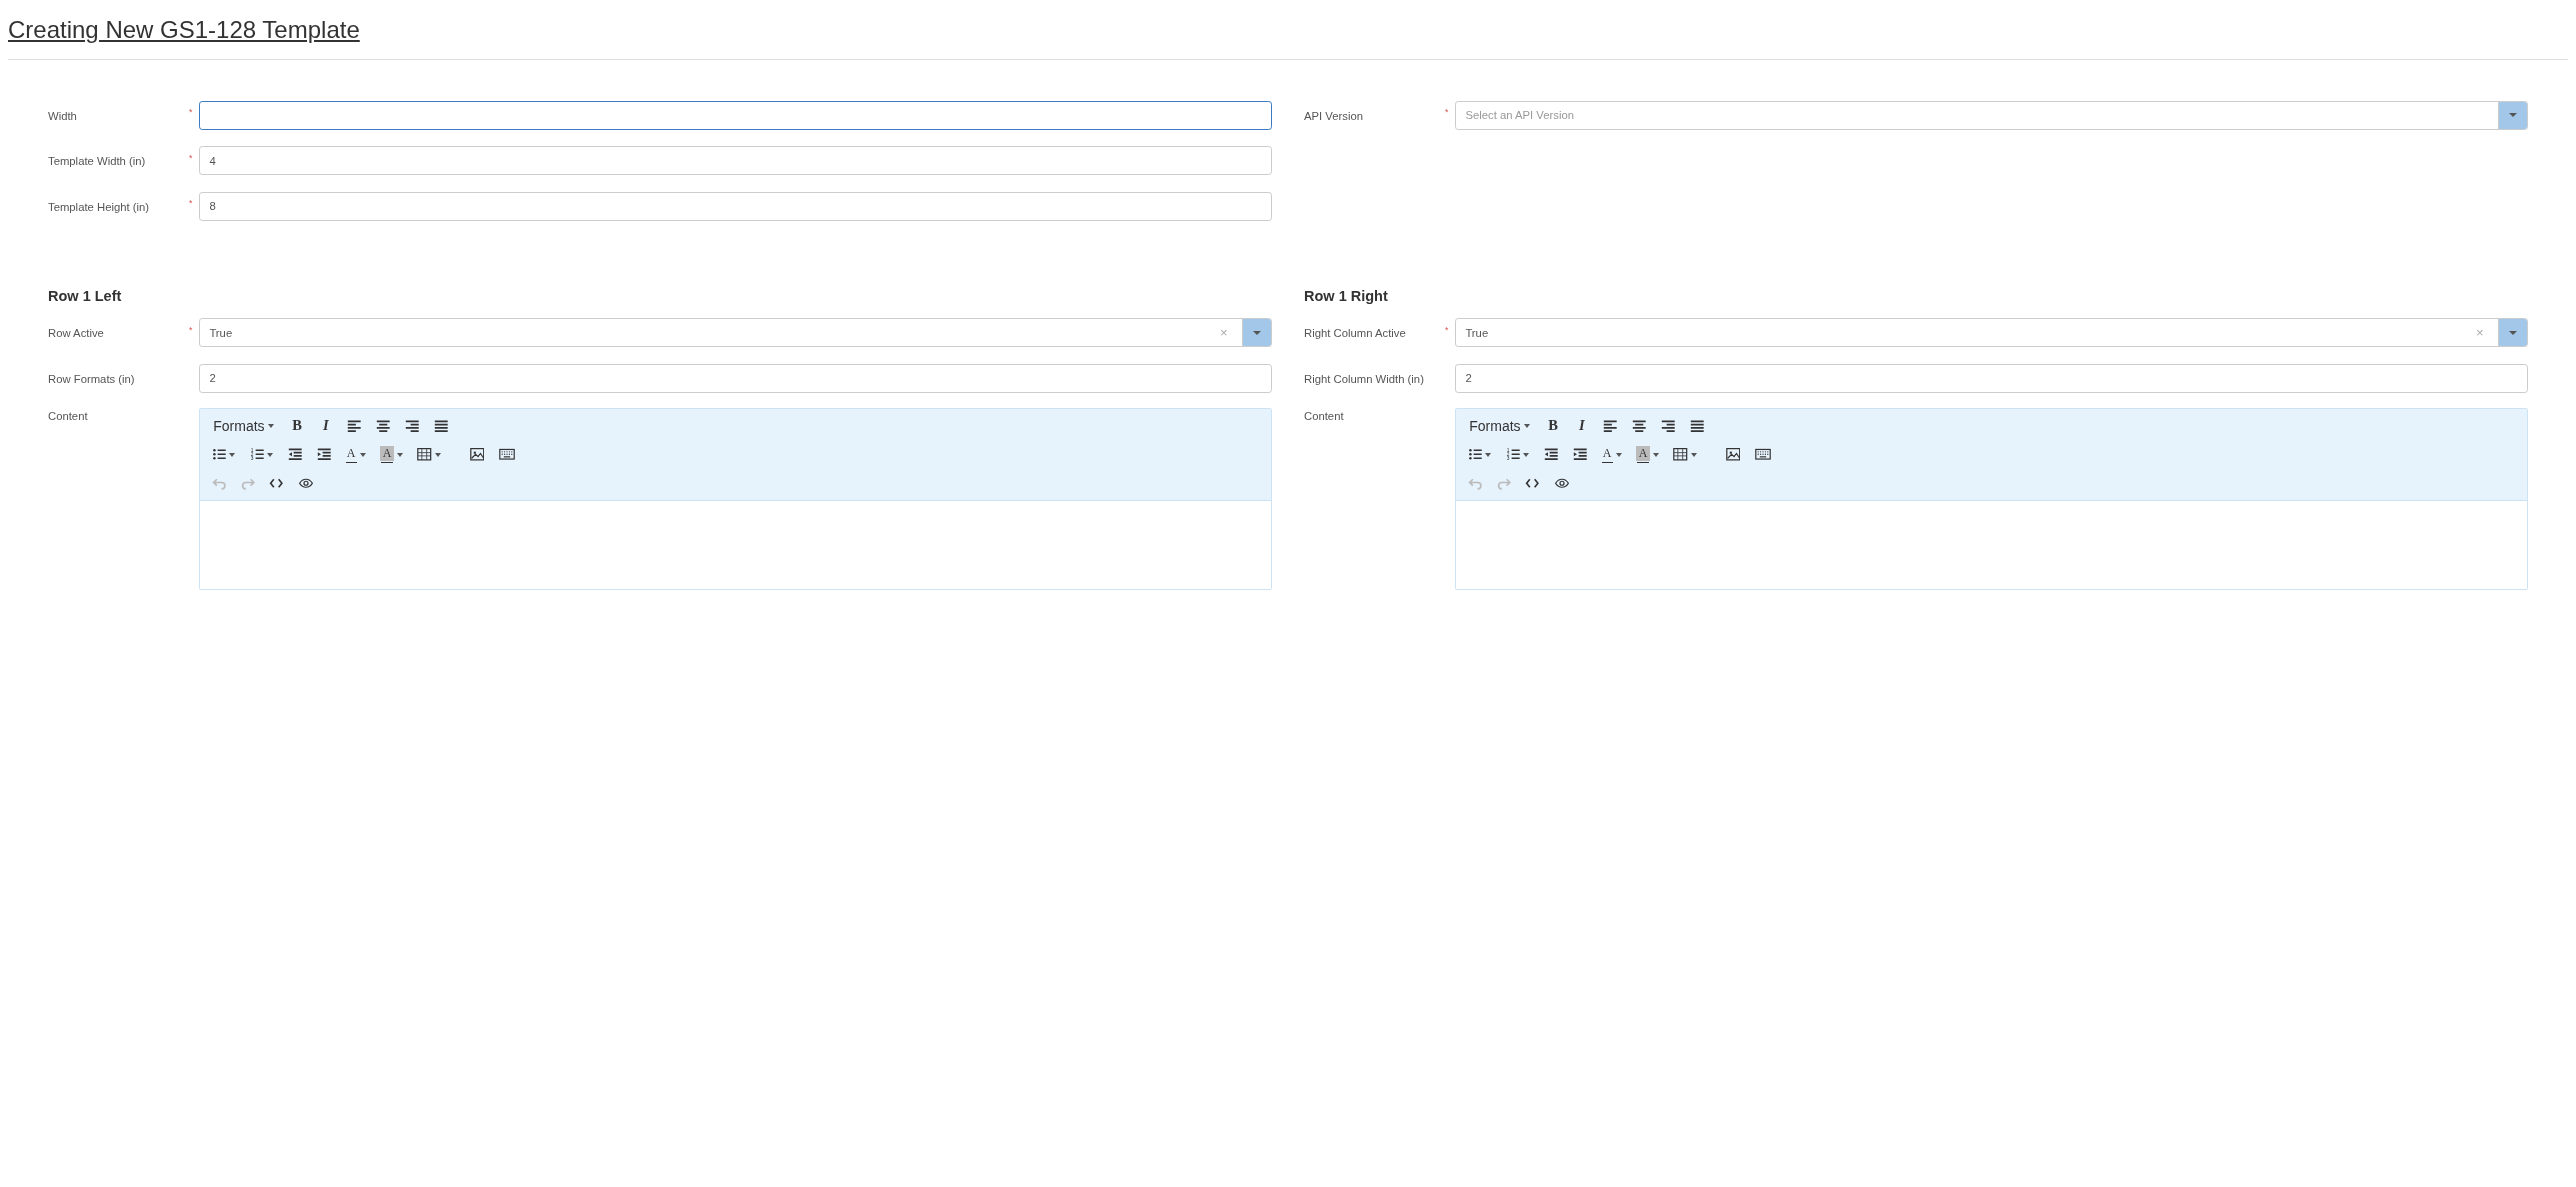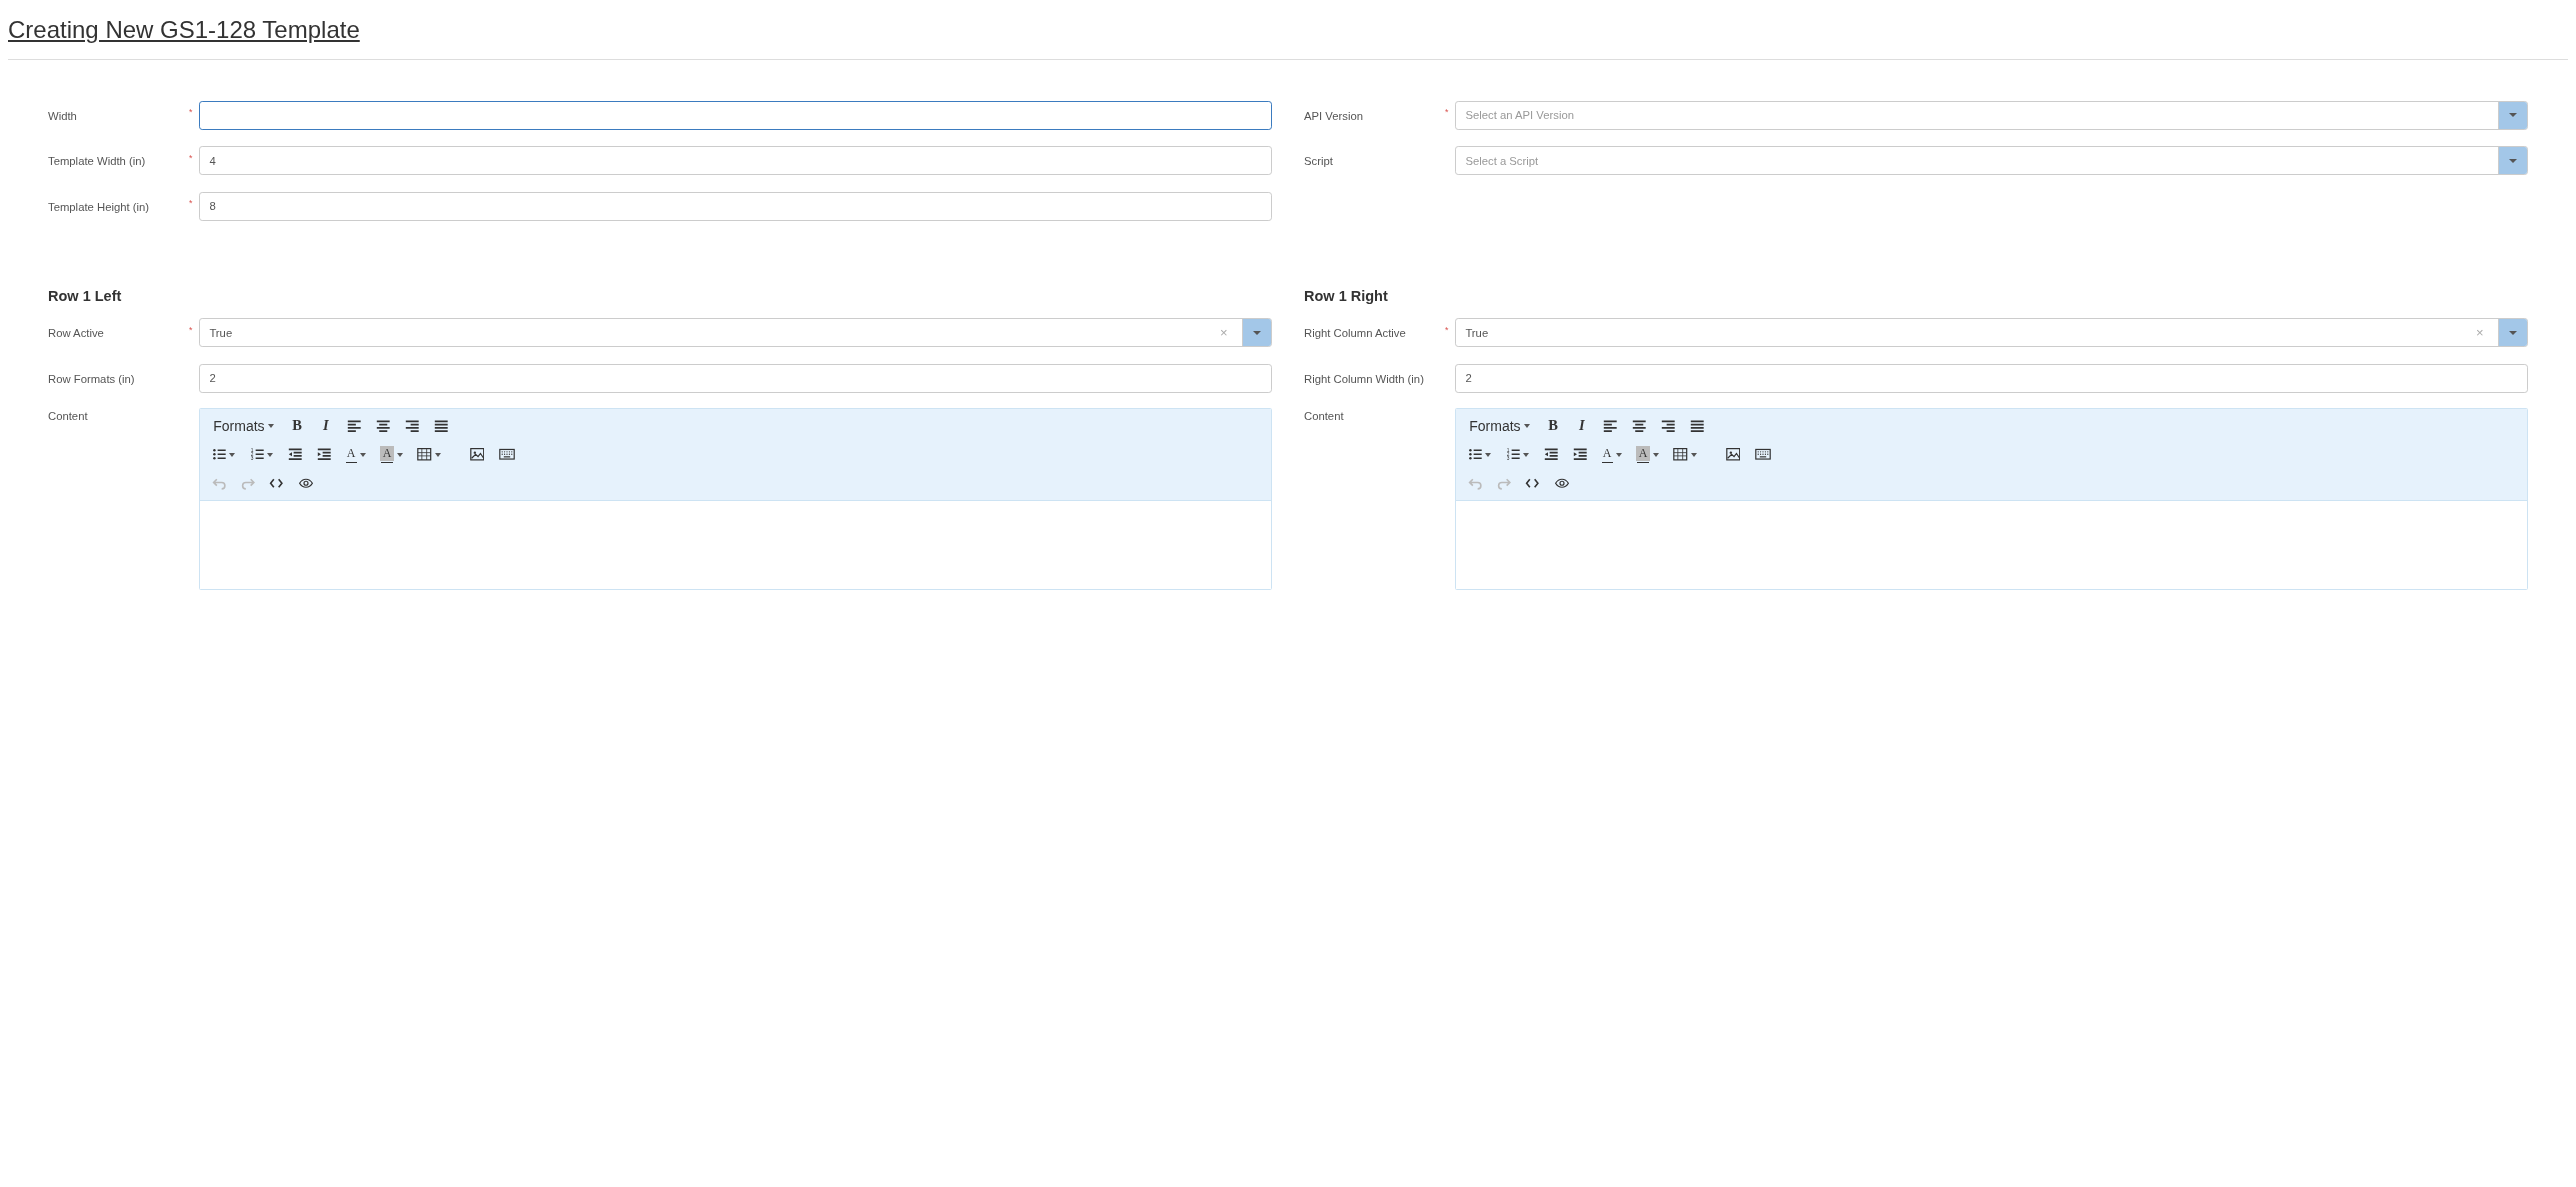--- a/index.html
+++ b/index.html
@@ -207,34 +207,20 @@
   </div>
 
   <div>
     <div class="form-row">
       <div class="form-label">API Version</div>
       <div class="req-marker">*</div>
       <div class="form-control-wrap">
         <div class="select-wrap">
           <div class="select-body">
               <span class="placeholder">Select an API Version</span>
-            </div>
-          <div class="select-caret">
-              <div class="caret-down"></div>
-            </div>
-        </div>
-      </div>
-    </div>
-    <div class="form-row">
-      <div class="form-label">Script</div>
-      <div class="req-marker"></div>
-      <div class="form-control-wrap">
-        <div class="select-wrap">
-          <div class="select-body">
-              <span class="placeholder">Select a Script</span>
             </div>
           <div class="select-caret">
               <div class="caret-down"></div>
             </div>
         </div>
       </div>
     </div>
   </div>
 </div>
 

